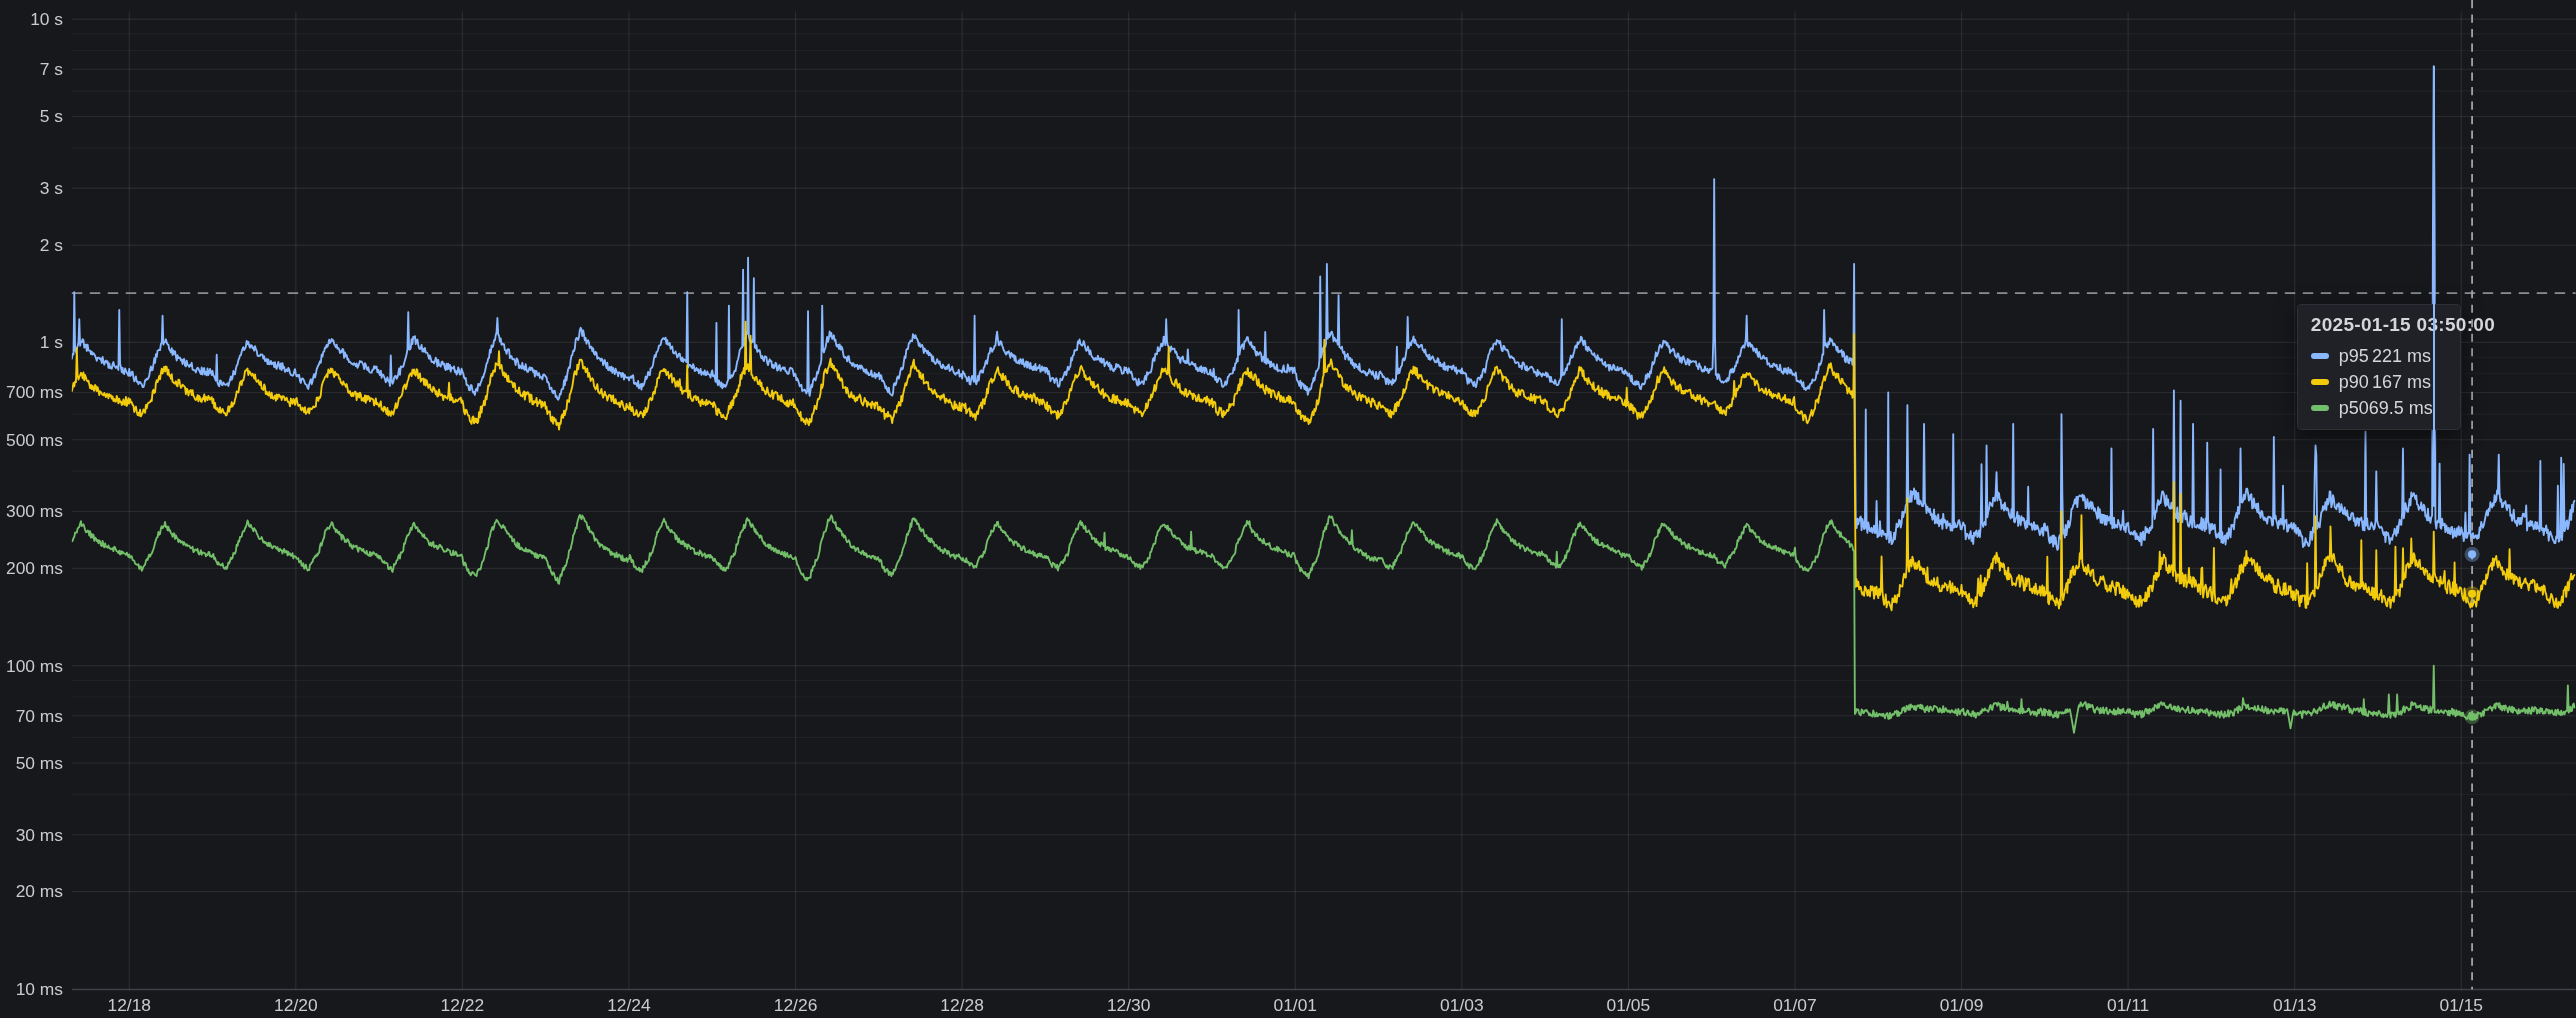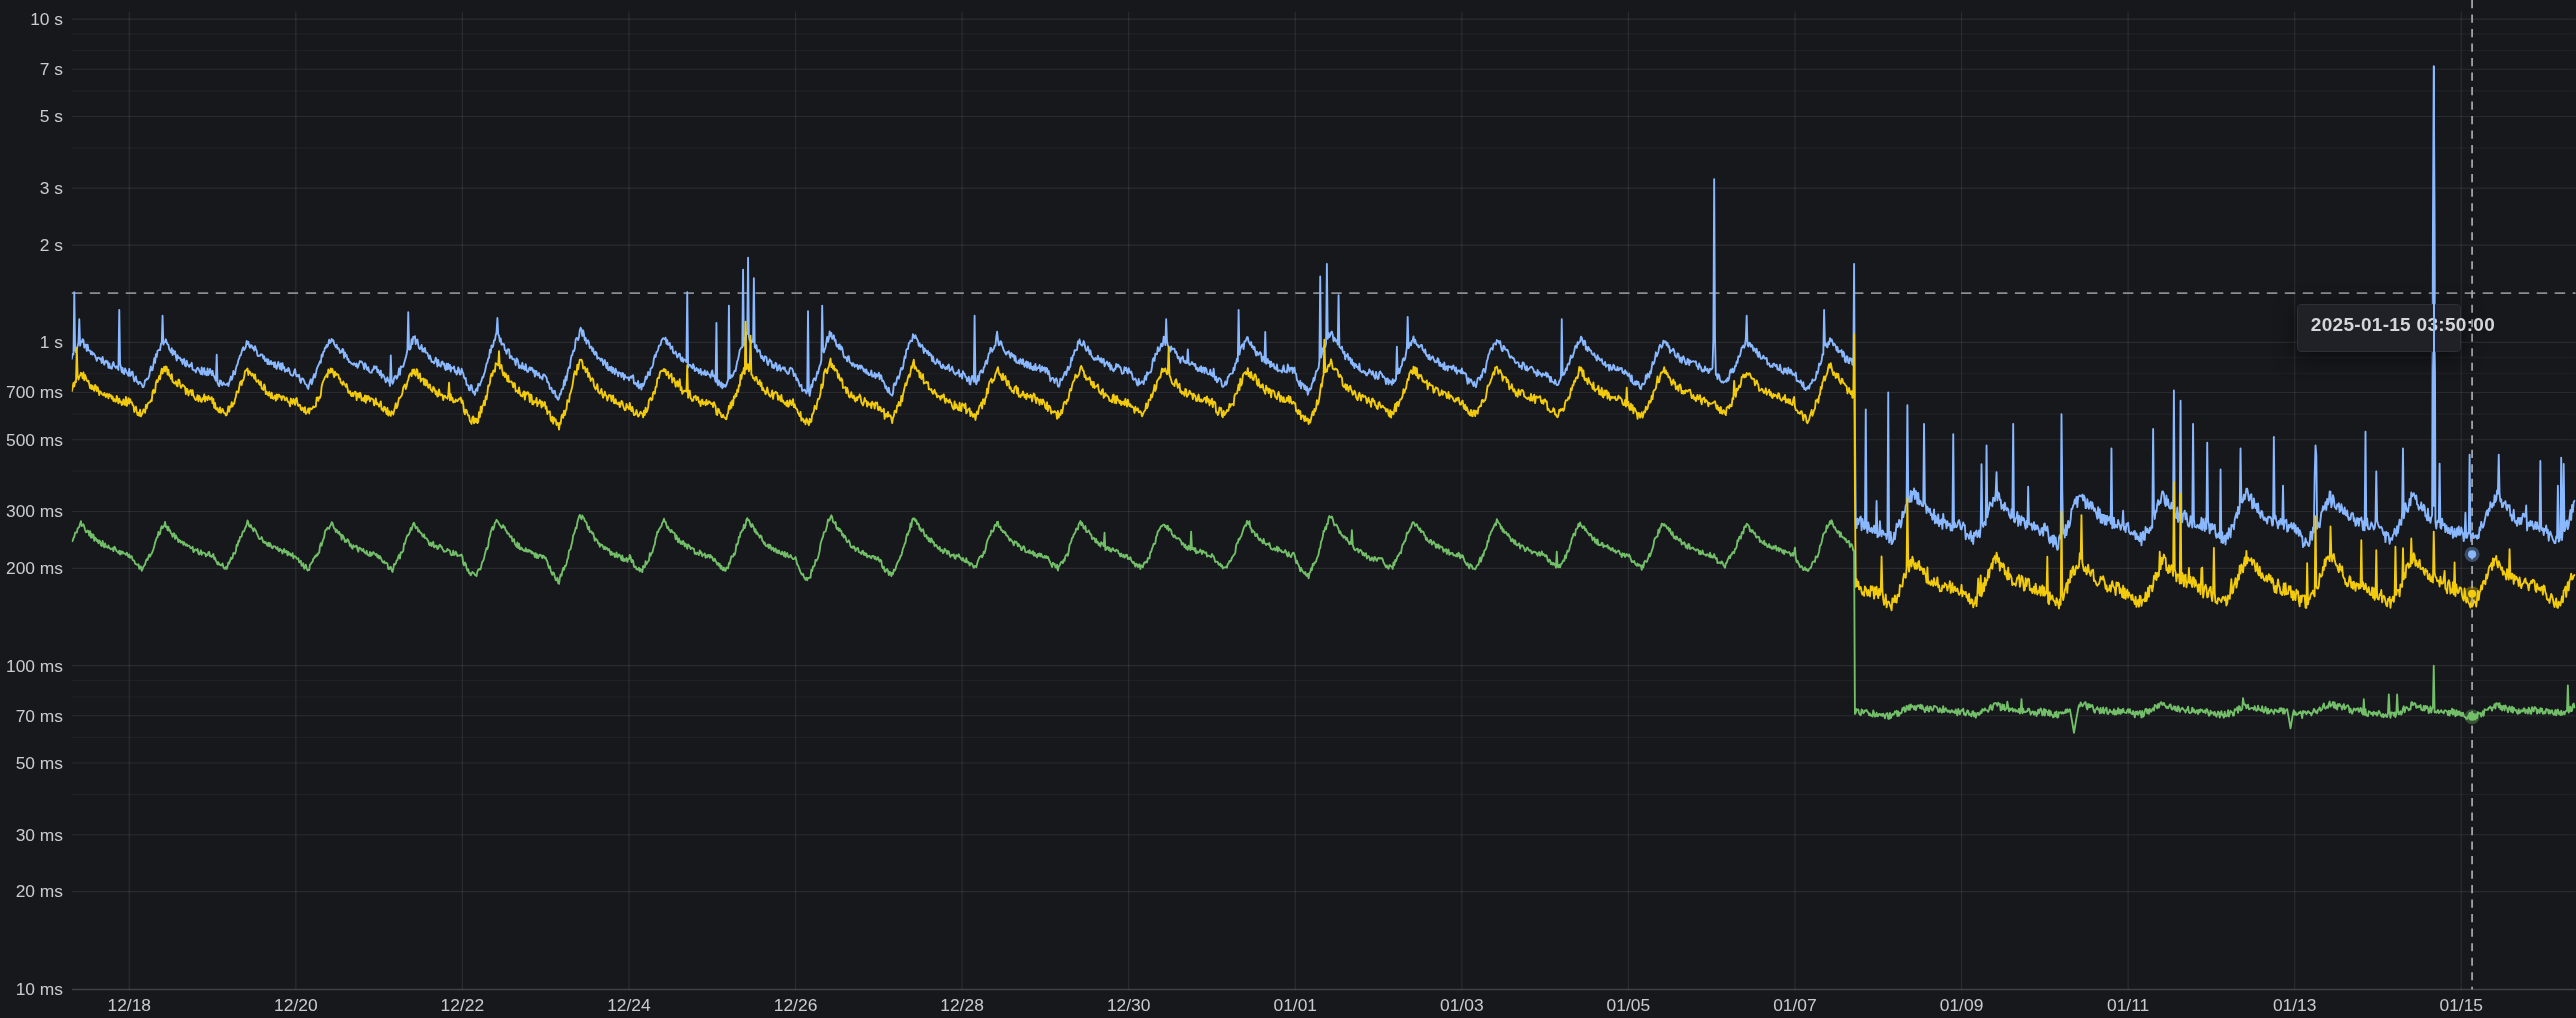--- a/index.html
+++ b/index.html
@@ -124,16 +124,33 @@
       <line x1="4258.655" y1="0" x2="4258.655" y2="1705" stroke="#a4a7ac" stroke-width="3" stroke-dasharray="14 11"></line>
       <circle cx="4258.655" cy="955.1735035573934" r="13" fill="#8AB8FF" opacity="0.33"></circle>
       <circle cx="4258.655" cy="955.1735035573934" r="7" fill="#8AB8FF"></circle>
       <circle cx="4258.655" cy="1022.9469255707961" r="13" fill="#F2CC0C" opacity="0.33"></circle>
       <circle cx="4258.655" cy="1022.9469255707961" r="7" fill="#F2CC0C"></circle>
       <circle cx="4258.655" cy="1235.0144638433067" r="13" fill="#73BF69" opacity="0.33"></circle>
       <circle cx="4258.655" cy="1235.0144638433067" r="7" fill="#73BF69"></circle>
     </svg>
   <div class="tooltip" id="tooltip" style="left:2297px;top:304px;">
     <div class="tt-date">2025-01-15 03:50:00</div>
+    <div id="tt-rows">
+        <div class="tt-row">
+          <span class="tt-pill" style="background: rgb(138, 184, 255);"></span>
+          <span class="tt-label">p95</span>
+          <span class="tt-value">221 ms</span>
+        </div>
+        <div class="tt-row">
+          <span class="tt-pill" style="background: rgb(242, 204, 12);"></span>
+          <span class="tt-label">p90</span>
+          <span class="tt-value">167 ms</span>
+        </div>
+        <div class="tt-row">
+          <span class="tt-pill" style="background: rgb(115, 191, 105);"></span>
+          <span class="tt-label">p50</span>
+          <span class="tt-value">69.5 ms</span>
+        </div>
+      </div>
   </div>
   <div class="spike-overlay" id="spike-overlay" style="left: 2433px; top: 66px; height: 441px; background: rgb(138, 184, 255);"></div>
 </div>
 
 
 </body></html>

